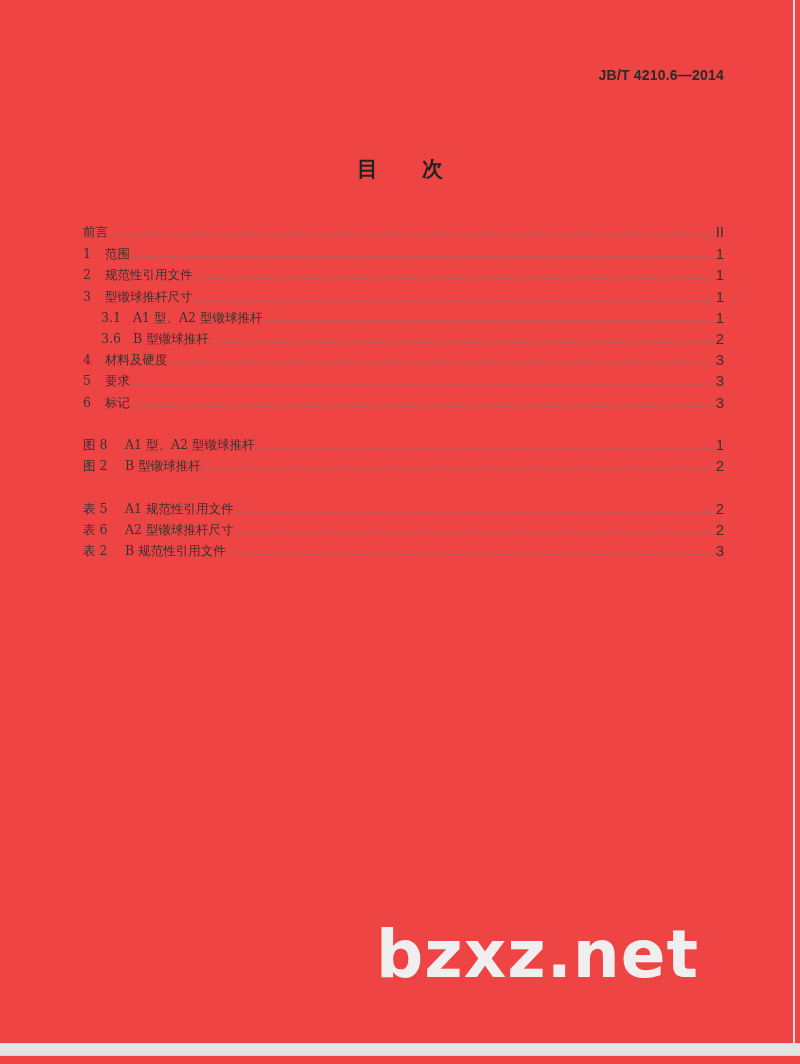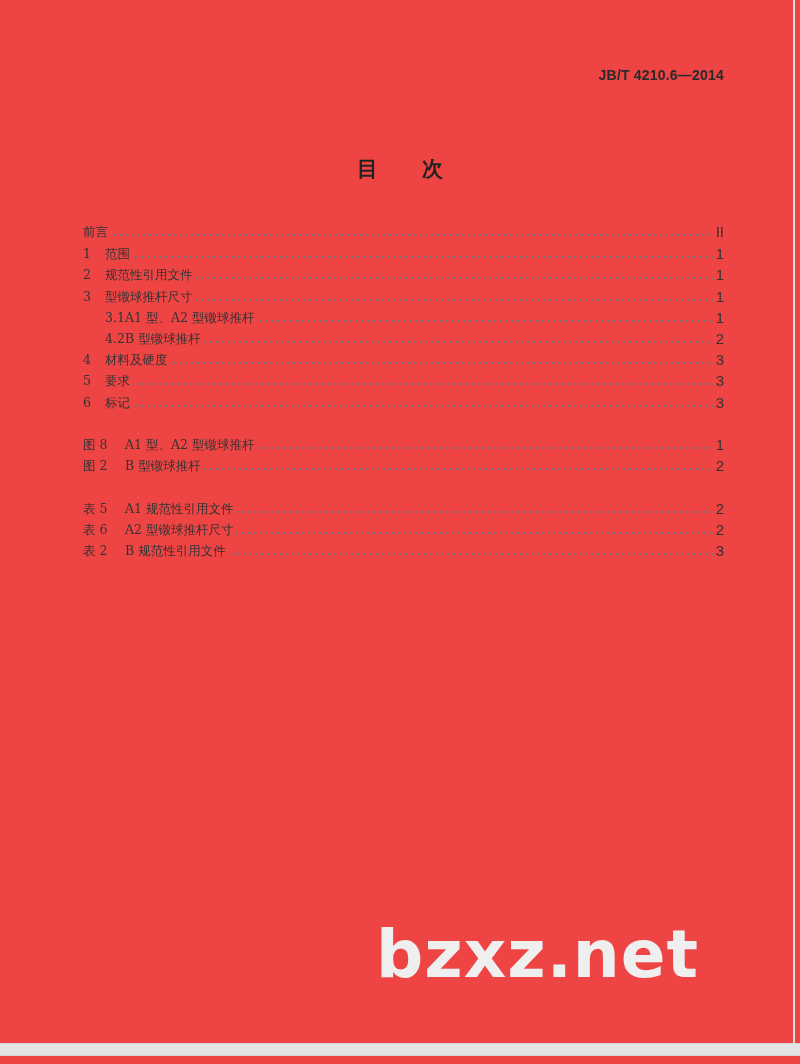--- a/index.html
+++ b/index.html
@@ -75,22 +75,21 @@
     line-height: 18px;
     color: #333;
   }
   .toc-row .num {
     display: inline-block;
     width: 22px;
     flex: none;
   }
   .toc-row.sub .num {
     width: 32px;
-    margin-left: 10px;
-    text-align: right;
+    margin-left: 18px;
   }
   .toc-row.fig .num {
     width: 42px;
   }
   .toc-row .label {
     flex: none;
     white-space: nowrap;
     font-family: "DejaVu Serif", serif;
   }
   .toc-row .leader {
@@ -160,21 +159,21 @@
     </div>
 
     <div class="toc-row sub" style="top:309px">
       <span class="num">3.1</span>
       <span class="label">A1 型、A2 型镦球推杆</span>
       <span class="leader"></span>
       <span class="page-no">1</span>
     </div>
 
     <div class="toc-row sub" style="top:330px">
-      <span class="num">4.2</span>
+      <span class="num">3.6</span>
       <span class="label">B 型镦球推杆</span>
       <span class="leader"></span>
       <span class="page-no">2</span>
     </div>
 
     <div class="toc-row" style="top:351px">
       <span class="num">4</span>
       <span class="label">材料及硬度</span>
       <span class="leader"></span>
       <span class="page-no">3</span>

